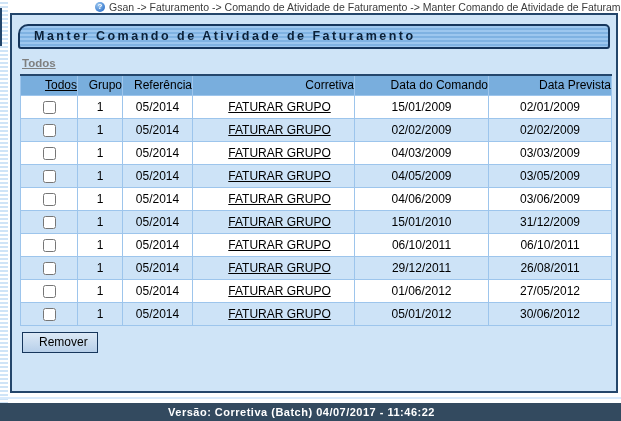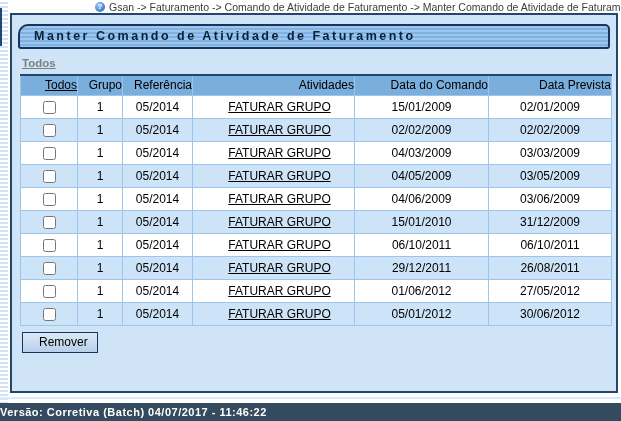--- a/index.html
+++ b/index.html
@@ -111,21 +111,21 @@
   }
   .pagination a { color: #101c30; text-decoration: underline; cursor: pointer; margin: 0 2px; }
   .pagination .current { text-decoration: none; margin: 0 2px; }
 
   
   .gap-line { position: absolute; left: 0; right: 0; top: 397px; height: 2px; background: #d8eafc; }
   .footer-bar {
     position: absolute; left: 0; right: 0; top: 403px; height: 18px;
     background: #334a5f;
     color: #ffffff; font-size: 11px; font-weight: bold; letter-spacing: 0.5px;
-    text-align: left; line-height: 18px; padding-right: 18px;
+    text-align: center; line-height: 18px; padding-right: 18px;
     white-space: nowrap;
   }
 </style>
 </head>
 <body>
 
 <div class="left-strip"></div>
 <div class="left-strip-border"></div>
 <div class="top-yellow"></div>
 
@@ -149,21 +149,21 @@
         <col style="width:70px">
       <col style="width:162px">
         <col style="width:134px">
         <col style="width:123px">
     </colgroup>
     <thead>
       <tr>
         <th><a>Todos</a></th>
         <th>Grupo</th>
         <th>Referência</th>
-        <th>Atividades</th>
+        <th>Corretiva</th>
         <th>Data do Comando</th>
         <th>Data Prevista</th>
       </tr>
     </thead>
     <tbody>
 
         <tr>
           <td><input type="checkbox" style=""></td>
           <td>1</td>
           <td>05/2014</td>

